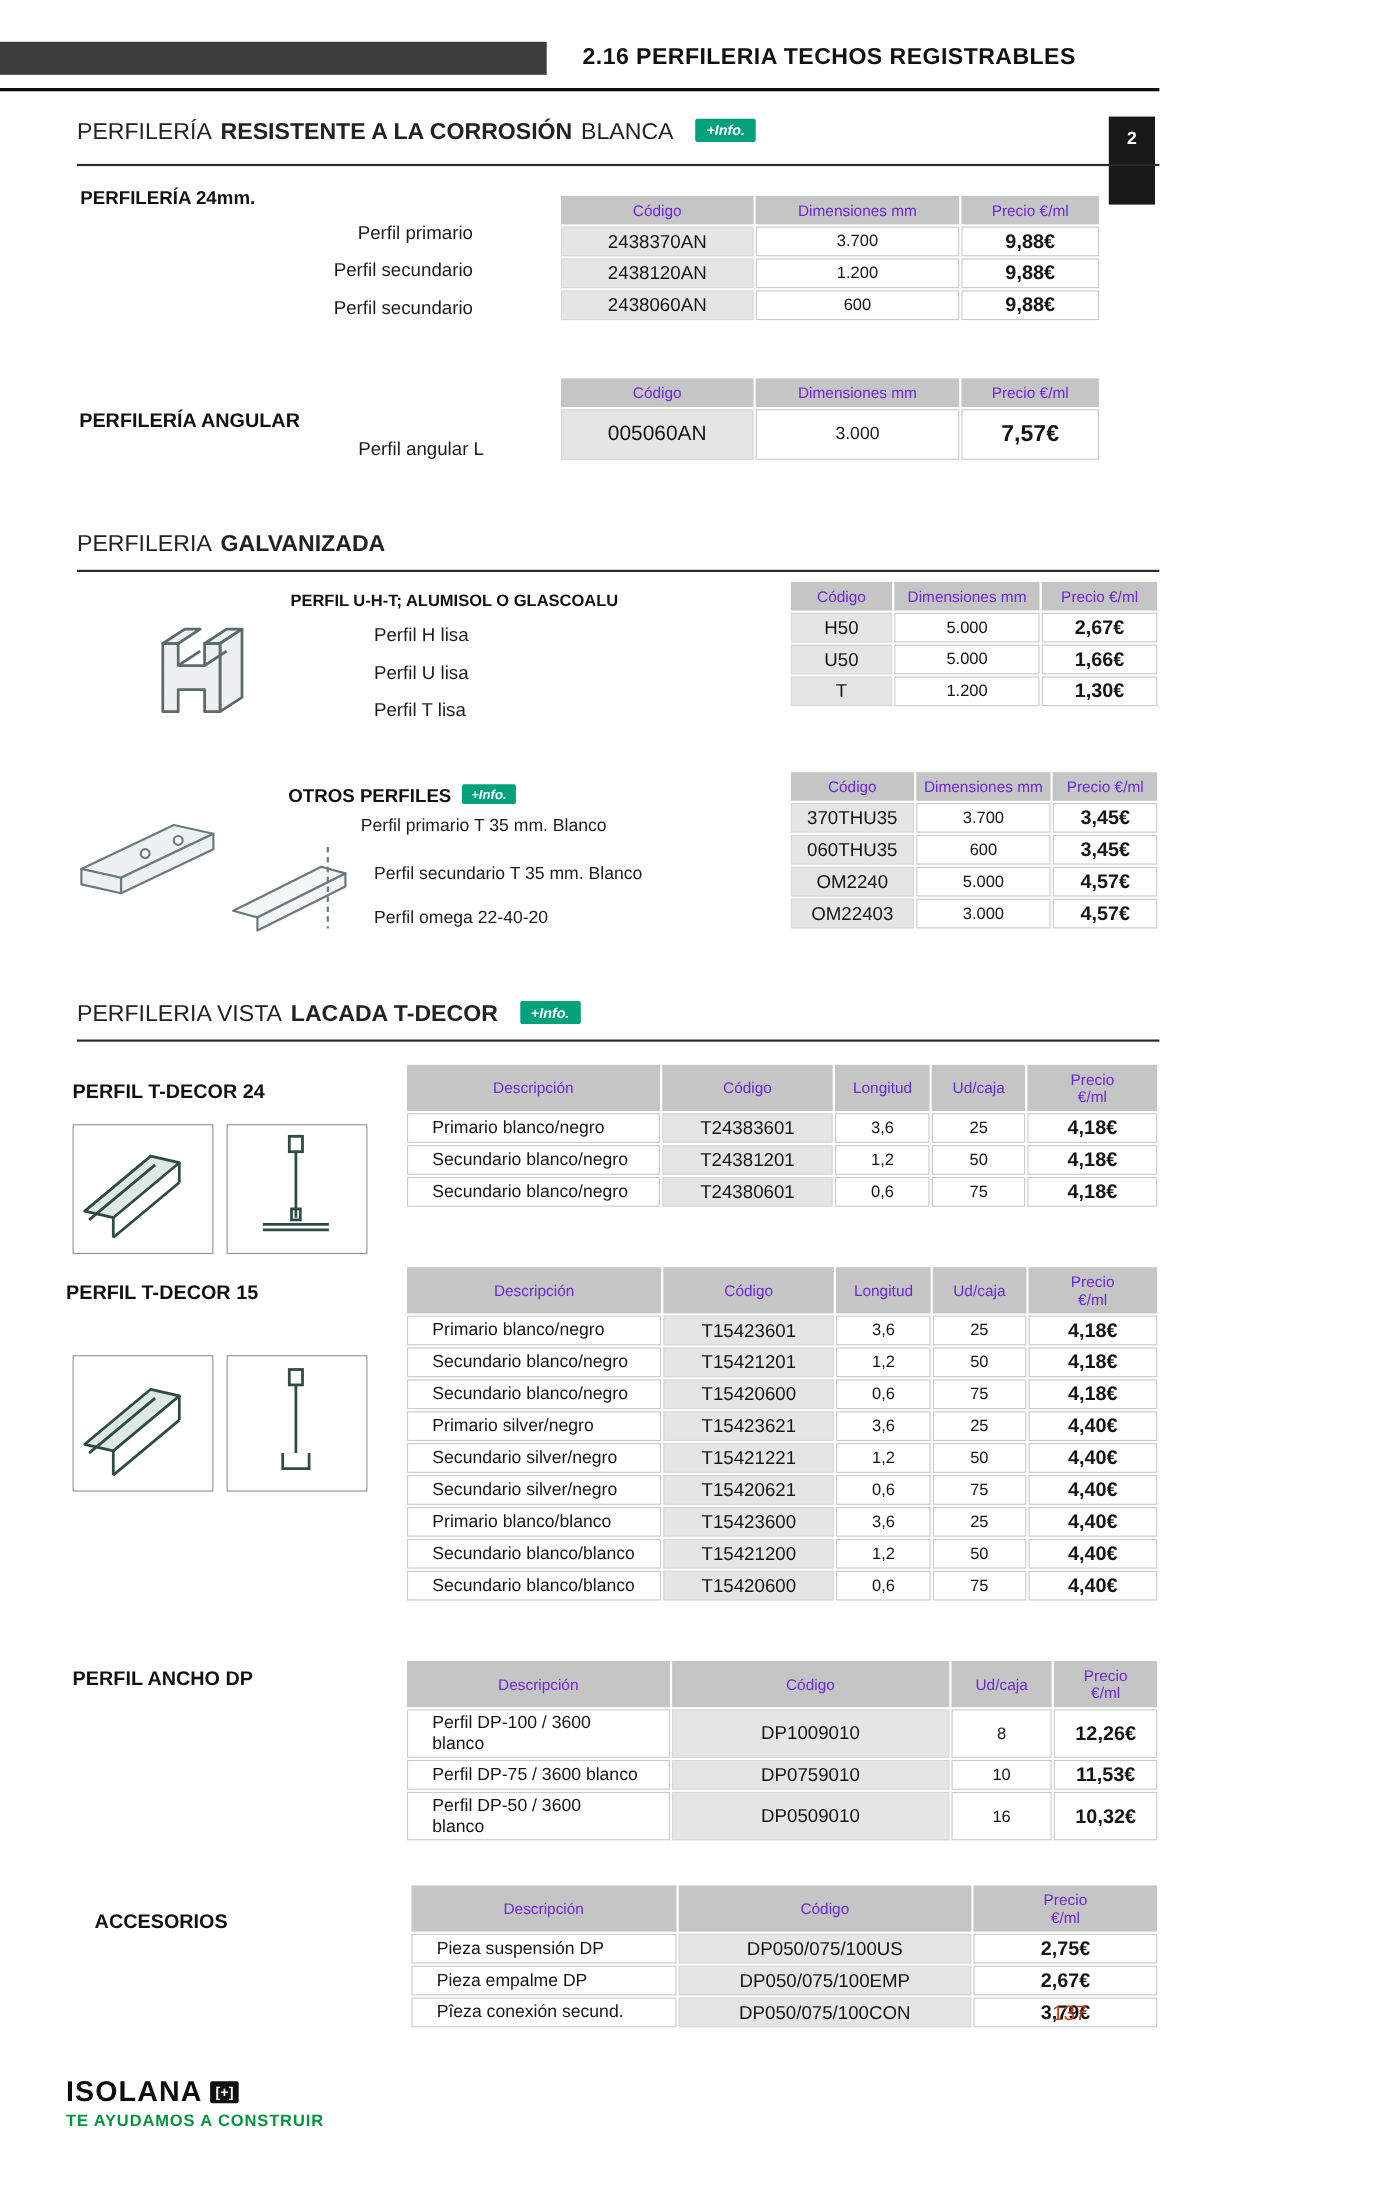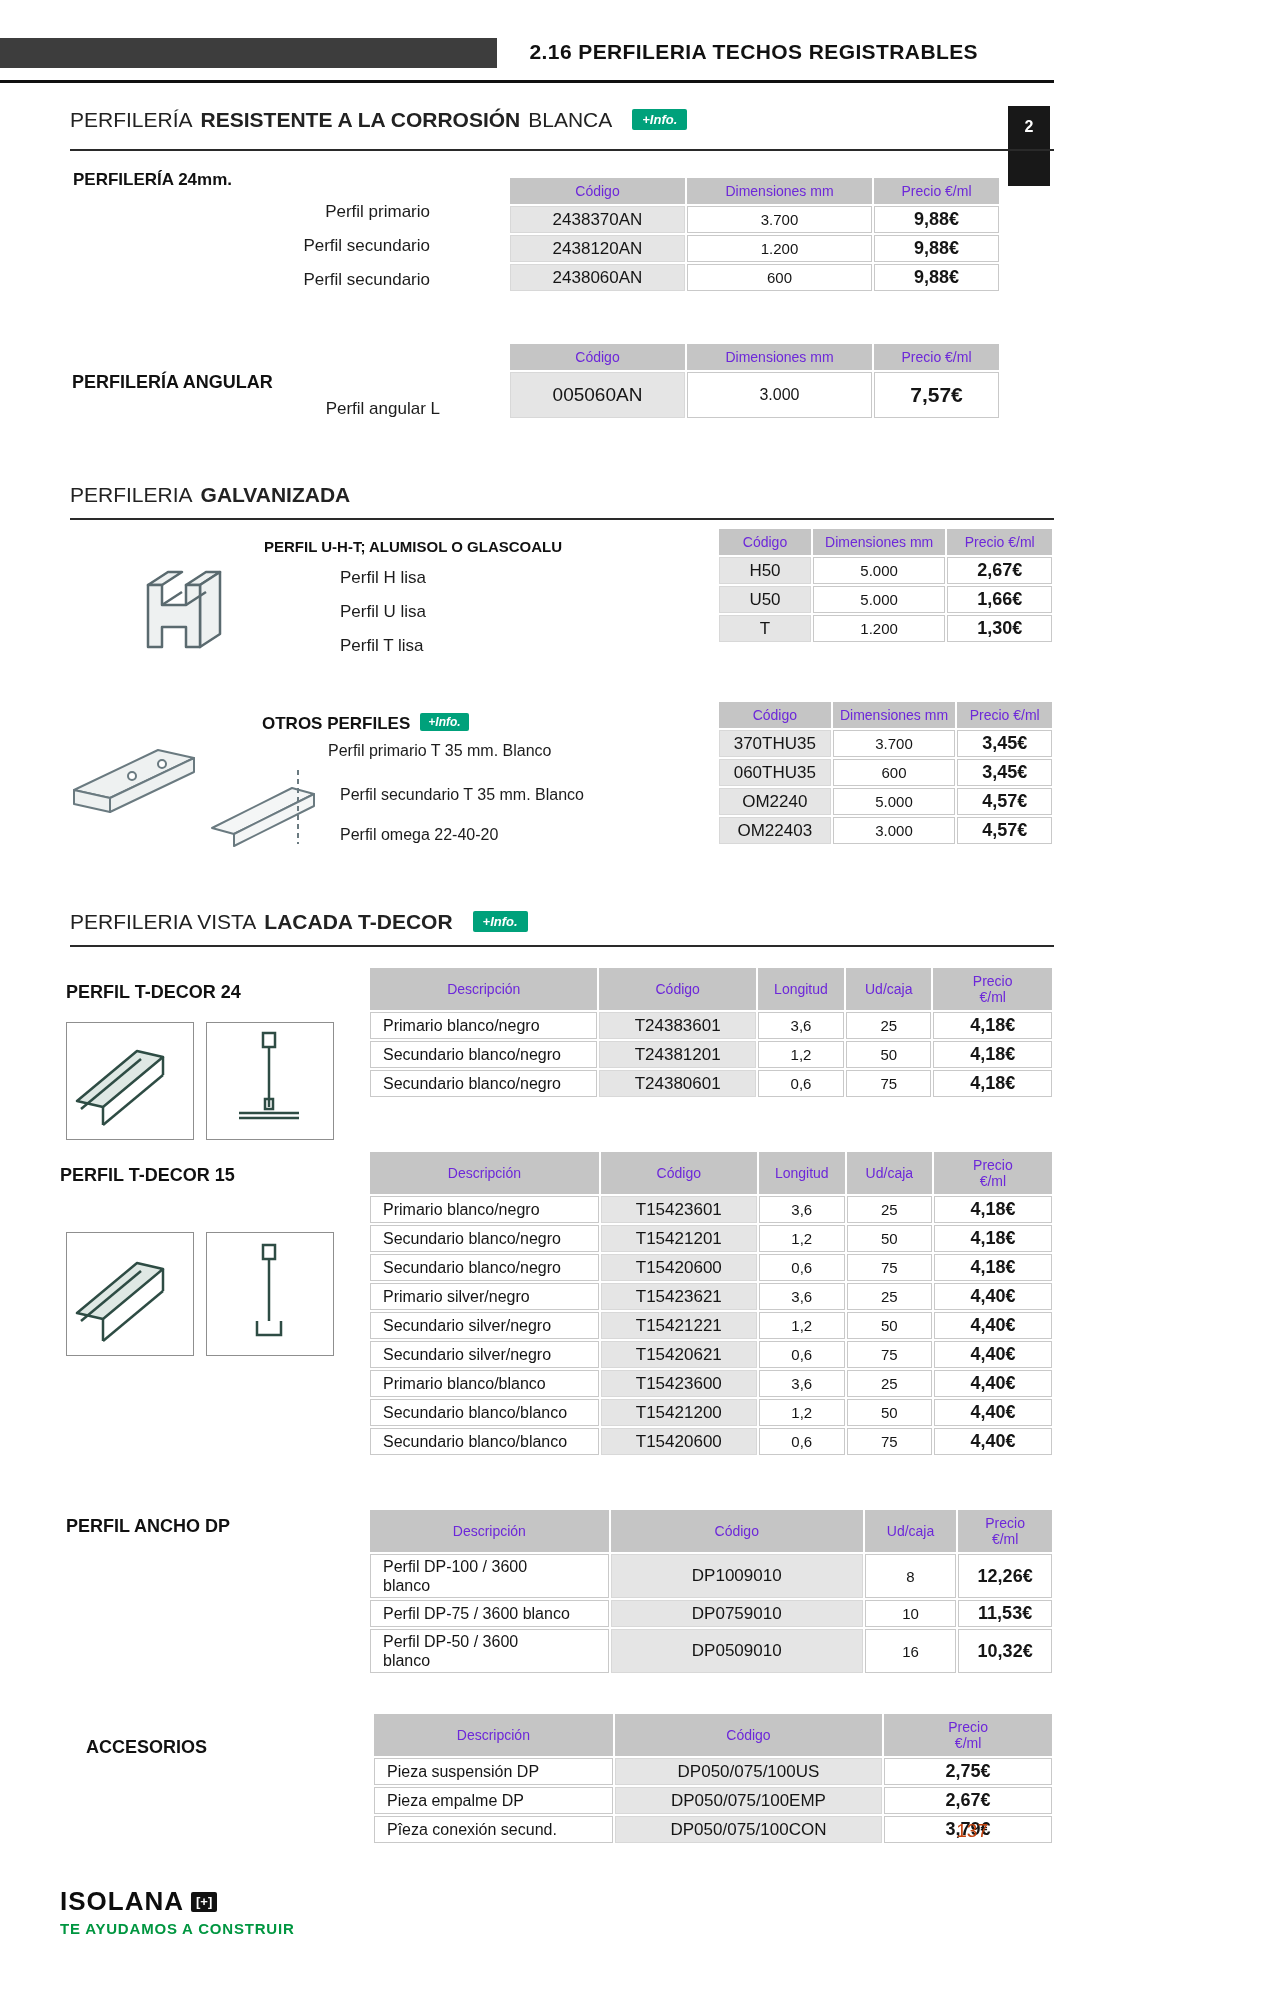--- a/index.html
+++ b/index.html
@@ -36,21 +36,21 @@
   .single-label.right { text-align:right; }
 
   
   table.pt { position:absolute; border-collapse:separate; border-spacing:2px; table-layout:fixed; }
   table.pt th { background:#c5c5c5; font-weight:400; font-size:14px; color:#6d28d9; padding:5px 4px; text-align:center; line-height:16px; }
   table.pt td { background:#fff; border:1px solid #c9c9c9; text-align:center; vertical-align:middle;
                 padding:2px 6px; height:26px; font-size:15px; color:#151515; }
   table.pt td.col-codigo { background:#e5e5e5; border-color:#d8d8d8; font-size:17px; }
   table.pt td.col-dimensiones { font-size:15px; }
   table.pt td.col-precio { font-weight:bold; font-size:18px; }
-  table.pt td.col-desc { text-align:left; padding-left:12px; font-size:16px; white-space:pre-line; line-height:19px; }
+  table.pt td.col-desc { text-align:left; padding-left:22px; font-size:16px; white-space:pre-line; line-height:19px; }
   table.pt td.col-longitud, table.pt td.col-udcaja { font-size:15px; }
 
   table.tA th:nth-child(1){width:175px} table.tA th:nth-child(2){width:185px} table.tA th:nth-child(3){width:125px}
   table.tG th:nth-child(1){width:140px} table.tG th:nth-child(2){width:185px} table.tG th:nth-child(3){width:160px}
   table.tB th:nth-child(1){width:292px} table.tB th:nth-child(2){width:188px} table.tB th:nth-child(3){width:100px}
   table.tB th:nth-child(4){width:102px} table.tB th:nth-child(5){width:152px}
   table.tC th:nth-child(1){width:298px} table.tC th:nth-child(2){width:308px} table.tC th:nth-child(3){width:105px} table.tC th:nth-child(4){width:103px}
   table.tD th:nth-child(1){width:296px} table.tD th:nth-child(2){width:308px} table.tD th:nth-child(3){width:213px}
 
   table.tall td { height:46px; }

